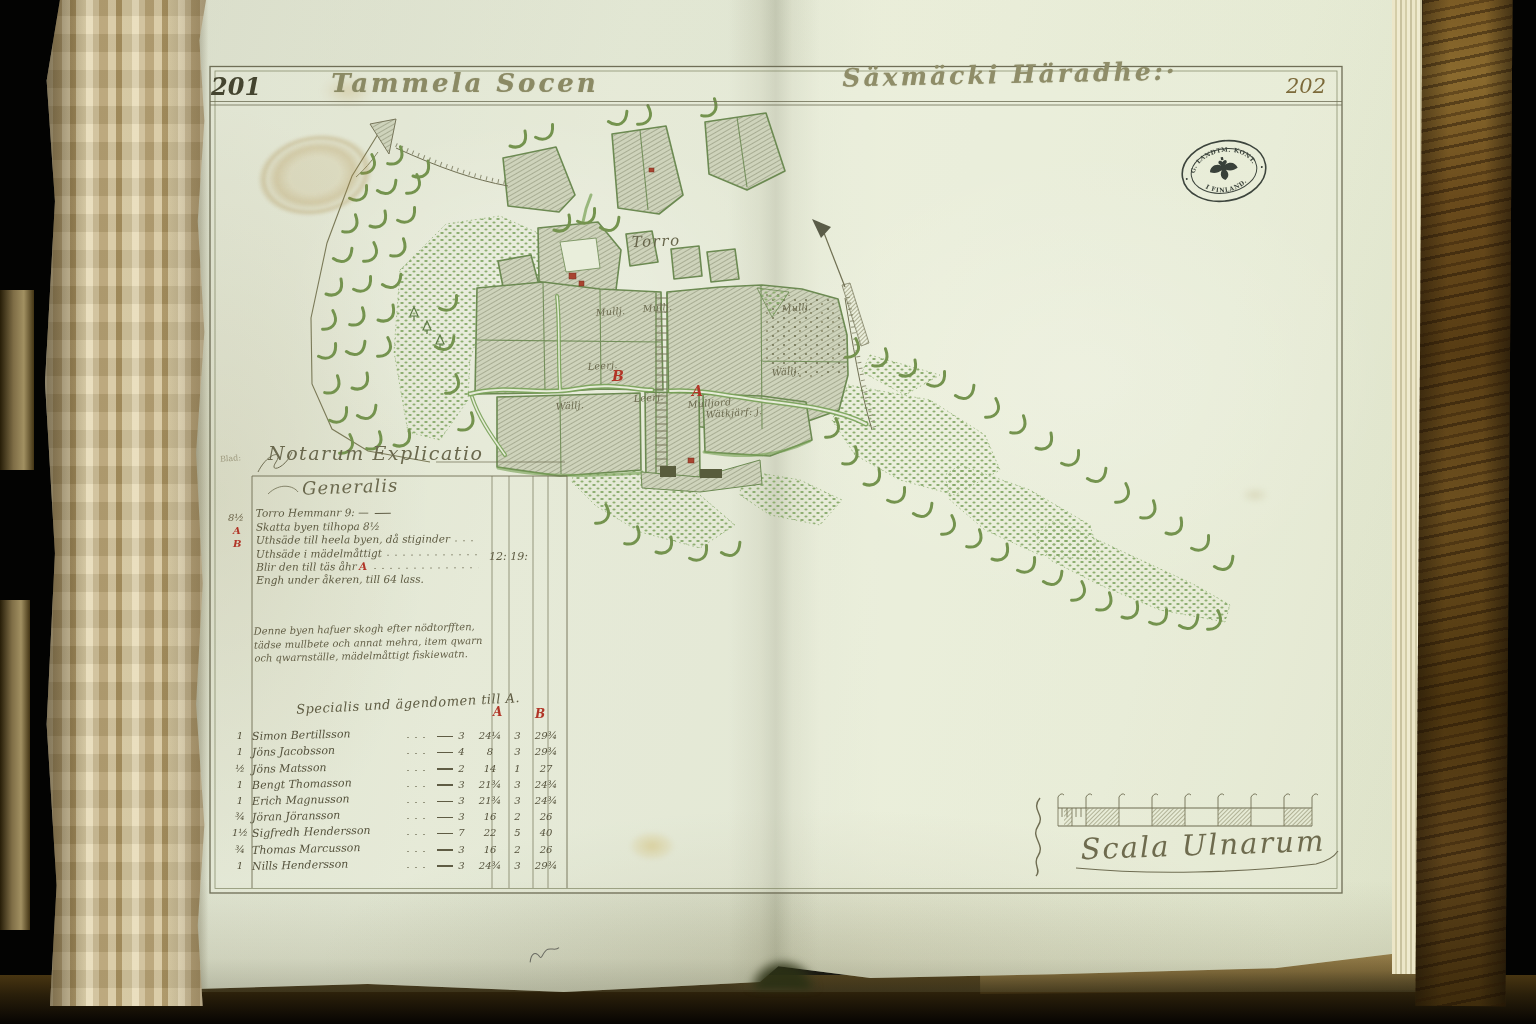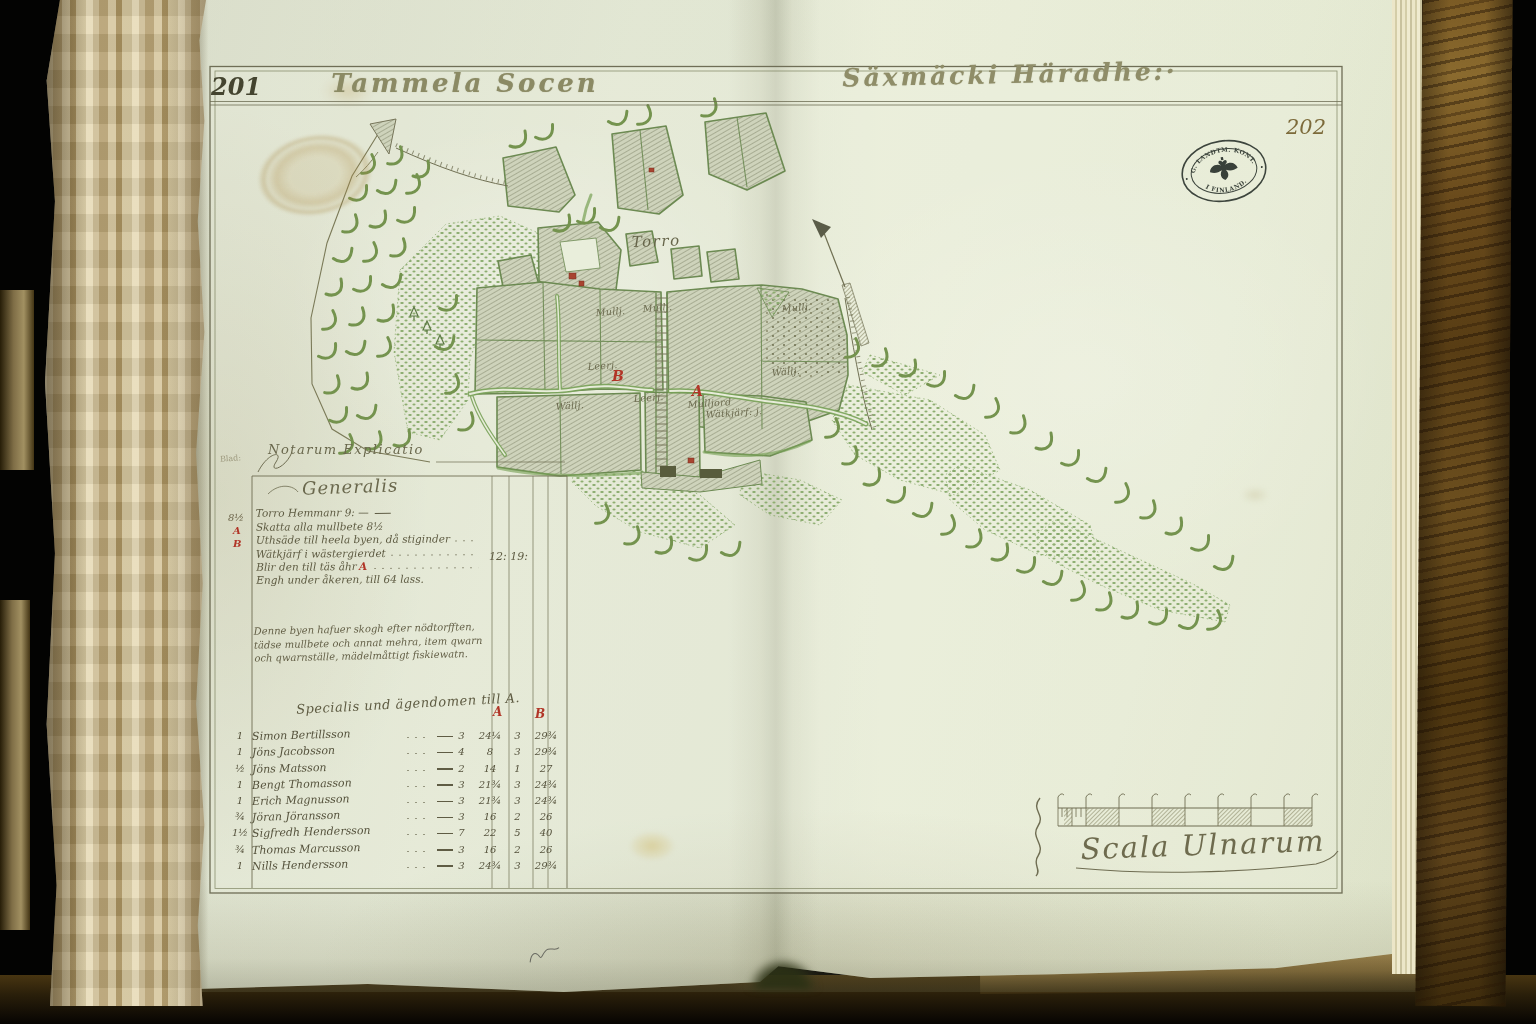--- a/index.html
+++ b/index.html
@@ -60,23 +60,23 @@
   .torro{font:italic 15px "DejaVu Serif",serif;fill:#66654a;letter-spacing:1.5px;}
   .redletter{font:italic bold 14px "DejaVu Serif",serif;fill:#b13527;}
 
   
   .txt{z-index:6;color:#5e5b42;}
   .cal{font-style:italic;font-weight:bold;color:#8b8a64;letter-spacing:3px;
        text-shadow:0 0 1px rgba(110,110,80,.45);}
   #titleL{left:300px;top:66px;width:330px;height:20px;line-height:34px;font-size:26px;text-align:center;}
   #titleR{left:825px;top:58px;width:370px;height:34px;line-height:34px;font-size:25px;text-align:center;transform:rotate(-1.2deg);color:#8f8d68;}
   #pnL{left:211px;top:72px;font-size:24px;font-weight:bold;font-style:italic;color:#44442f;}
-  #pnR{left:1286px;top:74px;font-size:21px;font-style:italic;color:#7c6a3a;margin-top:41px;}
+  #pnR{left:1286px;top:74px;font-size:21px;font-style:italic;color:#7c6a3a;}
   #exp-fold{left:220px;top:454px;font-size:8px;color:rgba(110,100,70,.55);transform:rotate(-4deg);}
-  #exp-heading{left:268px;top:442px;font-size:13px;letter-spacing:1.5px;color:#6a684d;font-style:italic;}
+  #exp-heading{left:268px;top:442px;font-size:19px;letter-spacing:1.5px;color:#6a684d;font-style:italic;}
   #exp-gen{left:302px;top:476px;font-size:18px;color:#6a684d;font-style:italic;transform:rotate(-2deg);letter-spacing:1px;}
   #gen-lines{left:256px;top:505px;width:224px;transform:rotate(-.4deg);}
   .gline{display:flex;align-items:flex-end;height:13.4px;font-size:10.5px;font-style:italic;white-space:nowrap;color:#5e5b42;}
   .leader{flex:1;height:1px;margin:0 2px 3px 5px;
     background-image:repeating-linear-gradient(90deg,#6b6950 0 2px,transparent 2px 8px);opacity:.65;}
   .dashln{width:16px;height:1.4px;background:#5f5c44;margin:0 0 4px 6px;}
   .redA{color:#b13527;font-weight:bold;margin:0 2px;}
   #exp-val{left:489px;top:550px;font-size:11px;font-style:italic;}
   .mmark{font-size:10px;font-style:italic;}
   #mm-skatt{left:228px;top:512px;color:#6a6247;}
@@ -381,28 +381,28 @@
   <div class="abs txt" id="exp-fold">Blad:</div>
   <div class="abs txt" id="exp-heading">Notarum Explicatio</div>
   <div class="abs txt" id="exp-gen">Generalis</div>
 
   <div class="abs txt" id="gen-lines">
     <div class="gline">
         <span>Torro Hemmanr 9: —</span>
         <span class="dashln"></span>
       </div>
     <div class="gline">
-        <span>Skatta alla mullbete 8½</span>
+        <span>Skatta byen tilhopa 8½</span>
       </div>
     <div class="gline">
         <span>Uthsäde till heela byen, då stiginder</span>
         <span class="leader"></span>
       </div>
     <div class="gline">
-        <span>Wätkjärf i wästergierdet</span>
+        <span>Uthsäde i mädelmåttigt</span>
         <span class="leader"></span>
       </div>
     <div class="gline">
         <span>Blir den till täs åhr</span>
         <span class="redA">A</span>
         <span class="leader"></span>
       </div>
     <div class="gline">
         <span>Engh under åkeren, till 64 lass.</span>
       </div>

